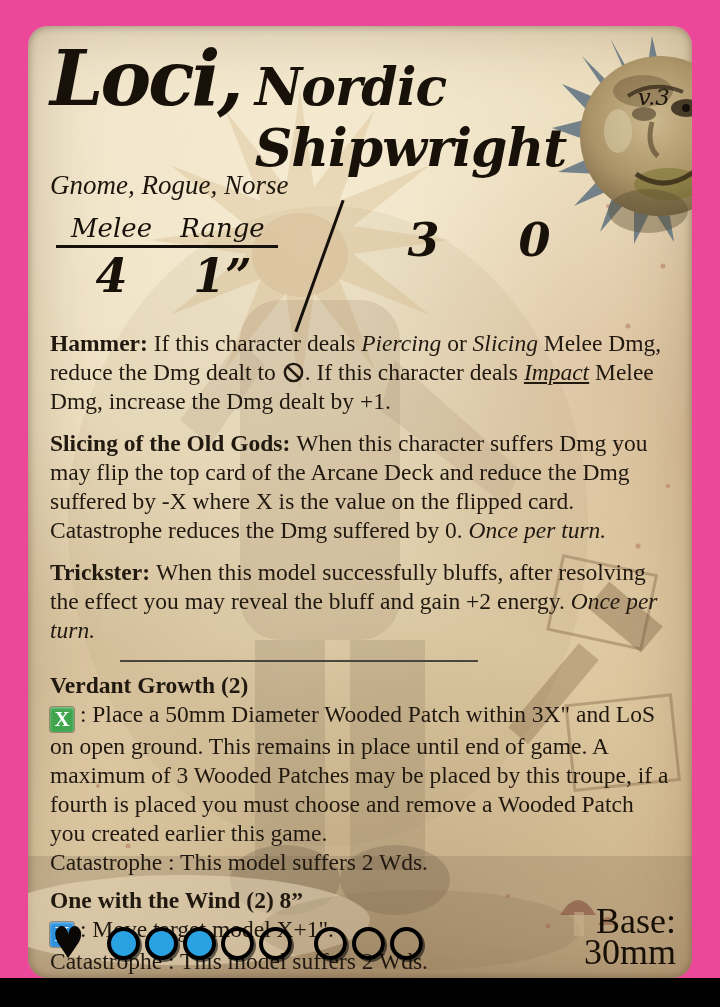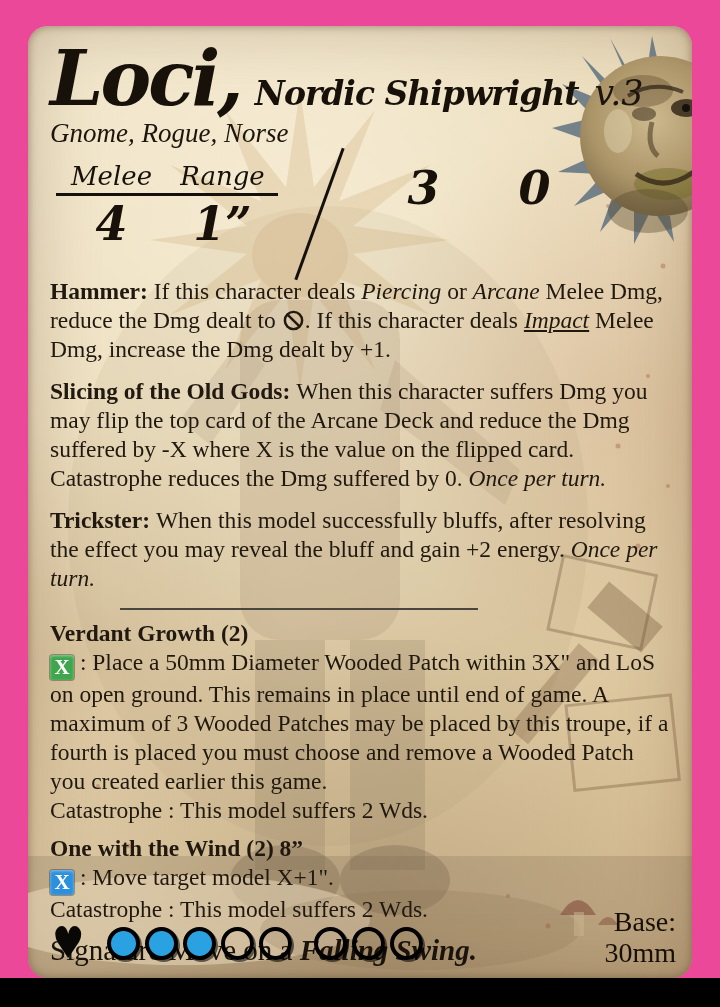--- a/index.html
+++ b/index.html
@@ -12,23 +12,23 @@
       radial-gradient(70% 45% at 50% 96%, rgba(118,92,62,0.25), transparent 75%),
       radial-gradient(90% 70% at 42% 22%, rgba(255,249,231,0.55), transparent 70%),
       linear-gradient(150deg,#f0e4c8 0%,#e9d9b7 35%,#dfcba4 68%,#d2b78d 100%);
     box-shadow: inset 0 0 70px rgba(92,62,32,.28), inset 0 0 8px rgba(60,40,20,.45);}
   .art{position:absolute;left:0;top:0;width:664px;height:952px;}
   .sun{position:absolute;top:10px;right:-6px;width:150px;height:210px;}
   .content{position:absolute;inset:0;padding:6px 22px 12px;color:#211910;}
   .title-row{display:flex;align-items:baseline;margin-top:0;}
   .name{font-family:"DejaVu Serif",serif;font-style:italic;font-weight:700;font-size:76px;line-height:94px;
         letter-spacing:-3px;color:#17110a;}
-  .class-title{font-family:"DejaVu Serif",serif;font-style:italic;font-weight:600;font-size:33px;
+  .class-title{font-family:"DejaVu Serif",serif;font-style:italic;font-weight:600;font-size:52px;
         padding-left:14px;letter-spacing:-1px;color:#17110a;}
-  .version{font-family:"DejaVu Serif",serif;font-style:italic;font-size:35px;padding-left:16px;color:#1c150c;}
+  .version{font-family:"DejaVu Serif",serif;font-style:italic;font-size:23px;padding-left:16px;color:#1c150c;}
   .tagline{font-style:italic;font-size:27px;line-height:30px;margin-top:-8px;color:#1c150c;}
   .stats{position:relative;height:104px;margin-top:12px;}
   .stat-group{position:absolute;top:0;width:222px;}
   .g-left{left:6px;}
   .g-right{left:318px;}
   .stat-labels{display:flex;border-bottom:3px solid #15100b;padding-bottom:1px;}
   .stat-labels span{flex:1;text-align:center;font-family:"DejaVu Serif",serif;font-style:italic;
         font-size:26px;line-height:32px;color:#17110a;}
   .stat-values{display:flex;margin-top:2px;}
   .stat-values span{flex:1;text-align:center;font-family:"DejaVu Serif",serif;font-style:italic;
@@ -48,21 +48,21 @@
   .signature{font-size:29px;line-height:36px;margin-top:8px;color:#1a130b;}
   .signature .move{font-weight:700;font-style:italic;}
   .footer{position:absolute;left:24px;right:16px;bottom:18px;display:flex;align-items:flex-end;}
   .heart{font-family:"DejaVu Sans",sans-serif;font-size:44px;line-height:34px;color:#0a0806;
          margin-right:16px;transform:scaleX(.82);transform-origin:left bottom;}
   .circles{display:flex;align-items:center;}
   .wound{width:33px;height:33px;border-radius:50%;border:4px solid #000;box-sizing:border-box;
          margin-right:5px;box-shadow:2px 2px 0 rgba(0,0,0,.55);}
   .wound.filled{background:#2aa1e0;}
   .wound.gap{margin-left:17px;}
-  .base{margin-left:auto;text-align:right;font-size:28px;line-height:31px;color:#160f06;margin-bottom:-8px;}
+  .base{margin-left:auto;text-align:right;font-size:36px;line-height:31px;color:#160f06;margin-bottom:-8px;}
 </style>
 </head>
 <body>
 
 <div class="stage">
   <div class="card">
 
     <svg class="art" viewBox="0 0 664 952" aria-hidden="true">
       <ellipse cx="300" cy="500" rx="260" ry="320" fill="#a08560" opacity="0.10"></ellipse>
       <polygon opacity="0.26" fill="#c8a671" points="422,214 325,228 402,289 311,253 347,344 286,267 272,364 258,267 197,344 233,253 142,289 219,228 122,214 219,200 142,139 233,175 197,84 258,161 272,64 286,161 347,84 311,175 402,139 325,200"></polygon>
@@ -157,21 +157,21 @@
         <div class="diag"></div>
         <div class="stat-group g-right">
           <div class="stat-values">
             <span>3</span>
             <span>0</span>
           </div>
         </div>
       </div>
 
       <div id="abilities">
-          <p class="ability"><span class="aname">Hammer: </span><span>If this character deals </span><span style="font-style: italic;">Piercing</span><span> or </span><span style="font-style: italic;">Arcane</span><span> Melee Dmg, reduce the Dmg dealt to </span><span class="nodmg"><svg width="23" height="23" viewBox="0 0 24 24">
+          <p class="ability"><span class="aname">Hammer: </span><span>If this character deals </span><span style="font-style: italic;">Piercing</span><span> or </span><span style="font-style: italic;">Slicing</span><span> Melee Dmg, reduce the Dmg dealt to </span><span class="nodmg"><svg width="23" height="23" viewBox="0 0 24 24">
                 <circle cx="12" cy="12" r="9" fill="none" stroke="#211910" stroke-width="2.6"></circle>
                 <line x1="5.5" y1="5.5" x2="18.5" y2="18.5" stroke="#211910" stroke-width="2.6"></line>
               </svg></span><span>. If this character deals </span><span style="font-style: italic; text-decoration: underline;">Impact</span><span> Melee Dmg, increase the Dmg dealt by +1.</span></p>
           <p class="ability"><span class="aname">Slicing of the Old Gods: </span><span>When this character suffers Dmg you may flip the top card of the Arcane Deck and reduce the Dmg suffered by -X where X is the value on the flipped card. Catastrophe reduces the Dmg suffered by 0. </span><span style="font-style: italic;">Once per turn.</span></p>
           <p class="ability"><span class="aname">Trickster: </span><span>When this model successfully bluffs, after resolving the effect you may reveal the bluff and gain +2 energy. </span><span style="font-style: italic;">Once per turn.</span></p>
         </div>
 
       <div class="divider"></div>
 
       <div id="skills">

